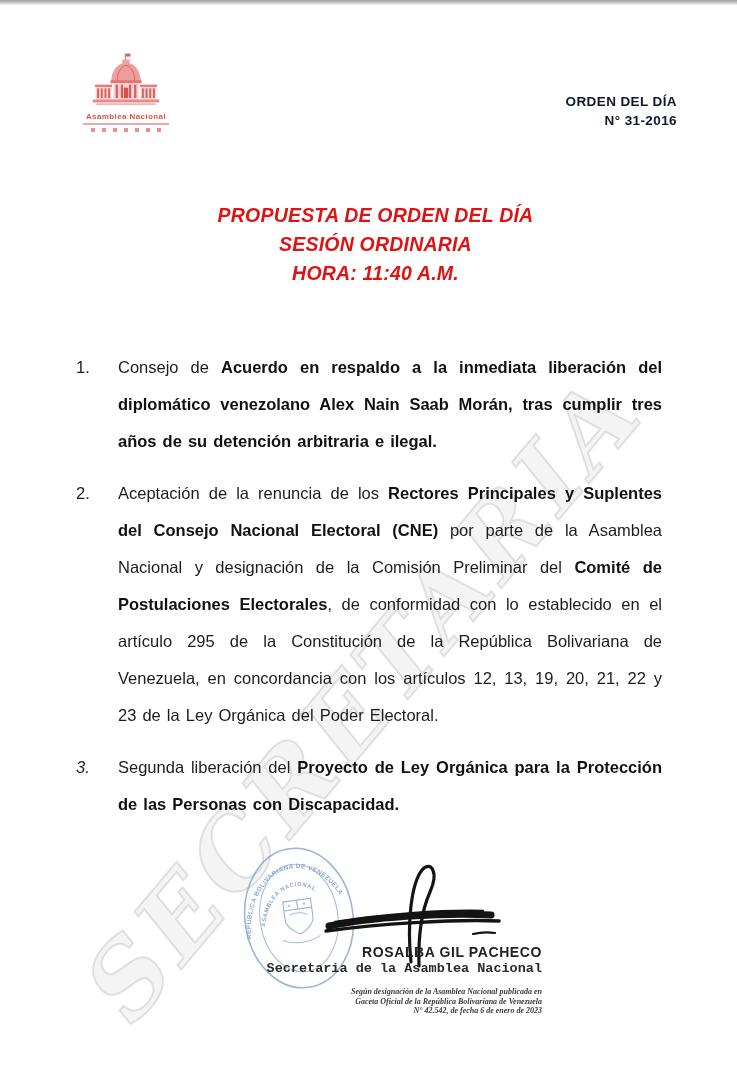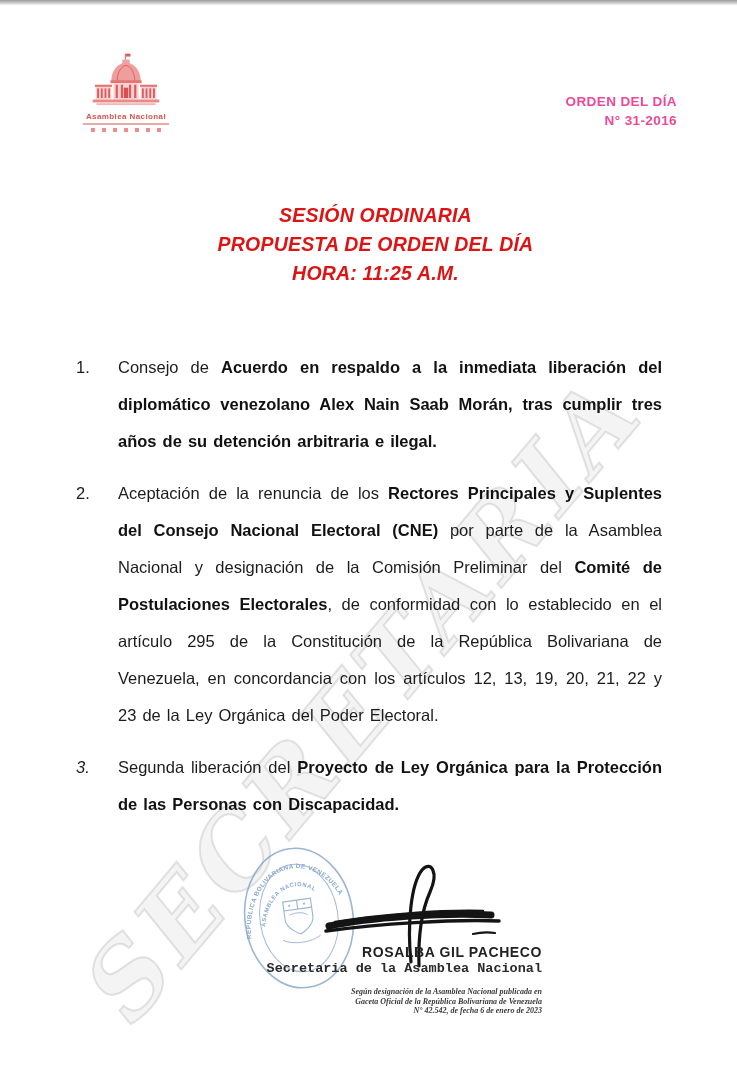--- a/index.html
+++ b/index.html
@@ -45,21 +45,21 @@
     background:rgba(230,140,140,0.75);
   }
   .logo-squares{
     margin-top:3px;display:flex;gap:7px;
   }
   .logo-squares span{
     width:4px;height:4px;background:#e89090;display:block;
   }
   .doc-heading{
     position:absolute;right:60px;top:92px;
-    text-align:right;color:#ec4899;
+    text-align:right;color:#0f172a;
     font-weight:bold;font-size:13.5px;letter-spacing:0.4px;
     line-height:19px;z-index:1;
   }
   
   .title-block{
     position:absolute;left:76px;right:62px;top:201px;
     text-align:center;
     color:#dc1414;
     font-weight:bold;font-style:italic;
     font-size:19.5px;line-height:29px;
@@ -170,23 +170,23 @@
         <span></span>
     </div>
   </div>
 
   <div class="doc-heading">
     <div>ORDEN DEL DÍA</div>
     <div>N° 31-2016</div>
   </div>
 
   <div class="title-block">
+    <div>PROPUESTA DE ORDEN DEL DÍA</div>
     <div>SESIÓN ORDINARIA</div>
-    <div>PROPUESTA DE ORDEN DEL DÍA</div>
-    <div>HORA: 11:25 A.M.</div>
+    <div>HORA: 11:40 A.M.</div>
   </div>
 
   <div class="agenda">
     <div class="agenda-item">
       <div class="agenda-num">1.</div>
       <div class="agenda-text"><span>Consejo de </span><b>Acuerdo en respaldo a la inmediata liberación del diplomático venezolano Alex Nain Saab Morán, tras cumplir tres años de su detención arbitraria e ilegal.</b></div>
     </div>
     <div class="agenda-item">
       <div class="agenda-num">2.</div>
       <div class="agenda-text"><span>Aceptación de la renuncia de los </span><b>Rectores Principales y Suplentes del Consejo Nacional Electoral (CNE)</b><span> por parte de la Asamblea Nacional y designación de la Comisión Preliminar del </span><b>Comité de Postulaciones Electorales</b><span>, de conformidad con lo establecido en el artículo 295 de la Constitución de la República Bolivariana de Venezuela, en concordancia con los artículos 12, 13, 19, 20, 21, 22 y 23 de la Ley Orgánica del Poder Electoral.</span></div>

